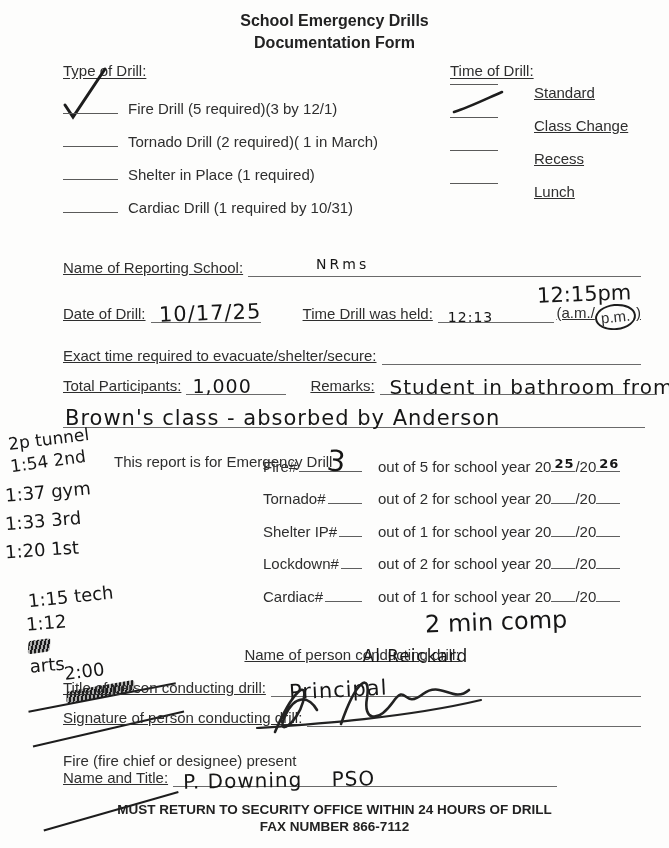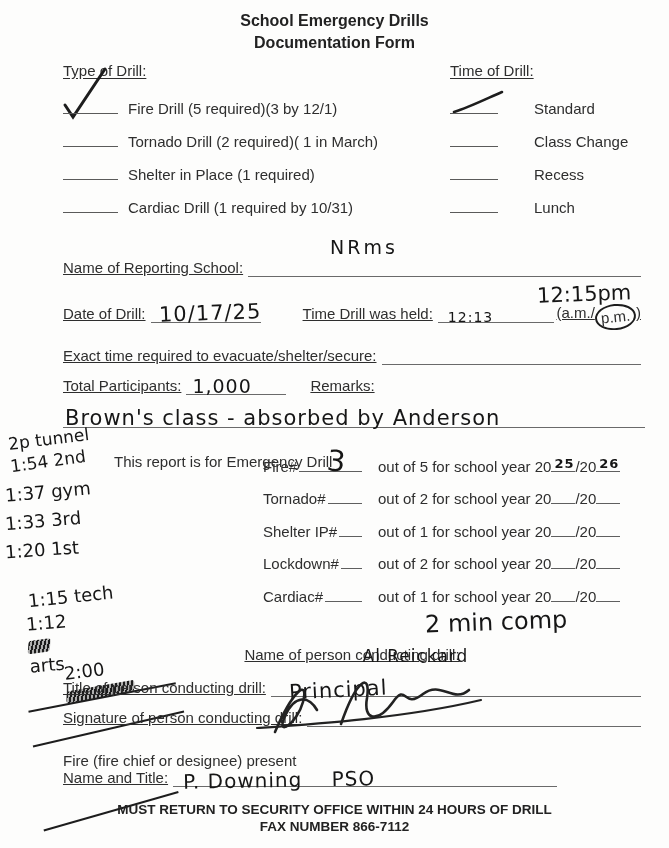--- a/index.html
+++ b/index.html
@@ -8,21 +8,21 @@
   .abs{position:absolute;}
   .center{width:100%;text-align:center;}
   .title{font-weight:bold;font-size:16px;line-height:22px;color:#222;}
   .uheading{text-decoration:underline;text-underline-offset:2px;}
   .row{display:flex;align-items:center;text-decoration:underline;}
   .lbl{white-space:nowrap;}
   .blank{width:55px;border-bottom:1.4px solid #5a5a5a;margin-bottom:3px;height:0;}
   .drill-row{height:33px;display:flex;align-items:flex-end;}
   .drill-row .lbl{margin-left:10px;}
   .drill-row:nth-child(5) .lbl{margin-left:12px;}
-  .time-row{height:33px;display:flex;align-items:flex-end;}
+  .time-row{height:33px;display:flex;align-items:flex-start;text-decoration:underline;}
   .time-row .blank{width:48px;}
   .time-row .lbl{margin-left:36px;}
   .fill{flex:1;border-bottom:1.3px solid #6a6a6a;margin-left:5px;position:relative;height:18px;}
   .fill.fixed{flex:0 0 auto;}
   .hw{font-family:"DejaVu Sans",sans-serif;color:#161616;white-space:pre;letter-spacing:1px;line-height:1;}
   .hw.on-line{position:absolute;bottom:-2px;}
   .note{position:absolute;font-family:"DejaVu Sans",sans-serif;color:#161616;font-size:17px;white-space:pre;}
   .rpt-row{height:32.5px;display:flex;align-items:flex-end;}
   .lead{width:99px;display:flex;align-items:flex-end;justify-content:flex-end;}
   .num-line{flex:1;border-bottom:1.3px solid #5f5f5f;margin-bottom:3px;margin-left:2px;position:relative;height:0;}
@@ -95,21 +95,21 @@
     </div>
     <div class="time-row">
       <span class="blank"></span>
       <span class="lbl">Lunch</span>
     </div>
   </div>
 
   <div class="abs row" style="left:63px;top:258px;right:28px;">
     <span class="lbl">Name of Reporting School:</span>
     <span class="fill">
-      <span class="hw on-line" style="left:68px;font-size:19px;letter-spacing:3px;bottom:19px;margin-left:14px;">NRms</span>
+      <span class="hw on-line" style="left:68px;font-size:14px;letter-spacing:3px;bottom:5px;">NRms</span>
     </span>
   </div>
 
   <div class="note" style="left:537px;top:282px;font-size:21px;transform:rotate(-2deg);">12:15pm</div>
 
   <div class="abs row" style="left:63px;top:300px;right:28px;">
     <span class="lbl">Date of Drill:</span>
     <span class="fill fixed" style="width:110px;">
       <span class="hw on-line" style="left:8px;font-size:21px;transform:rotate(-2deg);">10/17/25</span>
     </span>
@@ -126,20 +126,23 @@
     <span class="fill"></span>
   </div>
 
   <div class="abs row" style="left:63px;top:376px;right:12px;">
     <span class="lbl">Total Participants:</span>
     <span class="fill fixed" style="width:100px;">
       <span class="hw on-line" style="left:6px;font-size:19px;">1,000</span>
     </span>
     <span style="width:24px;"></span>
     <span class="lbl">Remarks:</span>
+    <span class="fill">
+      <span class="hw on-line" style="left:10px;bottom:-3px;font-size:20px;">Student in bathroom from</span>
+    </span>
   </div>
   <div class="abs row" style="left:63px;top:401px;right:24px;">
     <span class="fill" style="margin-left:0;height:26px;">
       <span class="hw on-line" style="left:2px;font-size:21px;">Brown's class - absorbed by Anderson</span>
     </span>
   </div>
 
   <div class="note" style="left:8px;top:429px;transform:rotate(-7deg);">2p tunnel</div>
   <div class="note" style="left:10px;top:451px;transform:rotate(-8deg);">1:54 2nd</div>
   <div class="note" style="left:5px;top:481px;transform:rotate(-5deg);font-size:18px;">1:37 gym</div>

